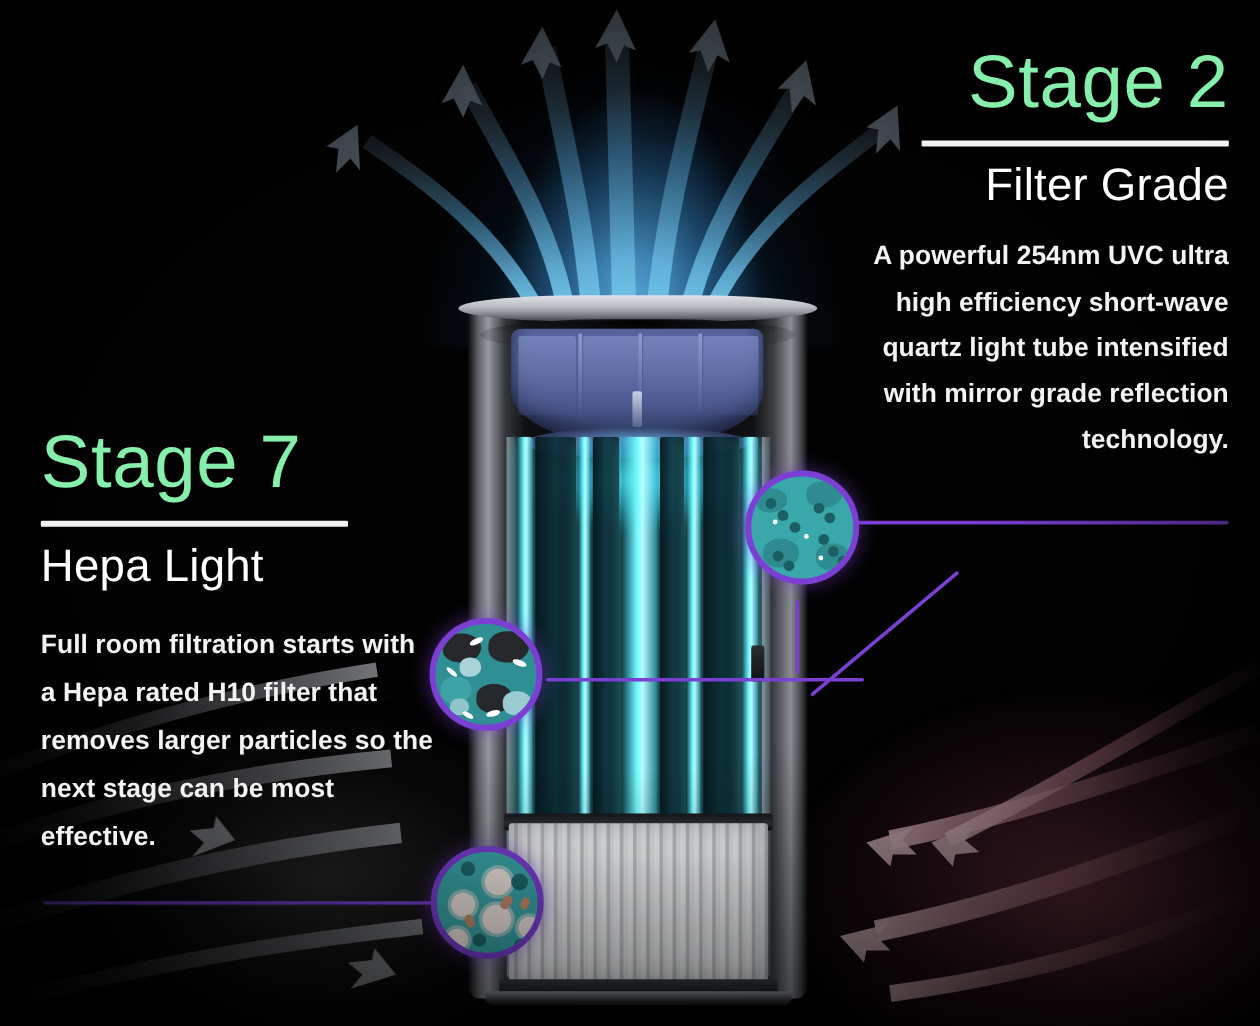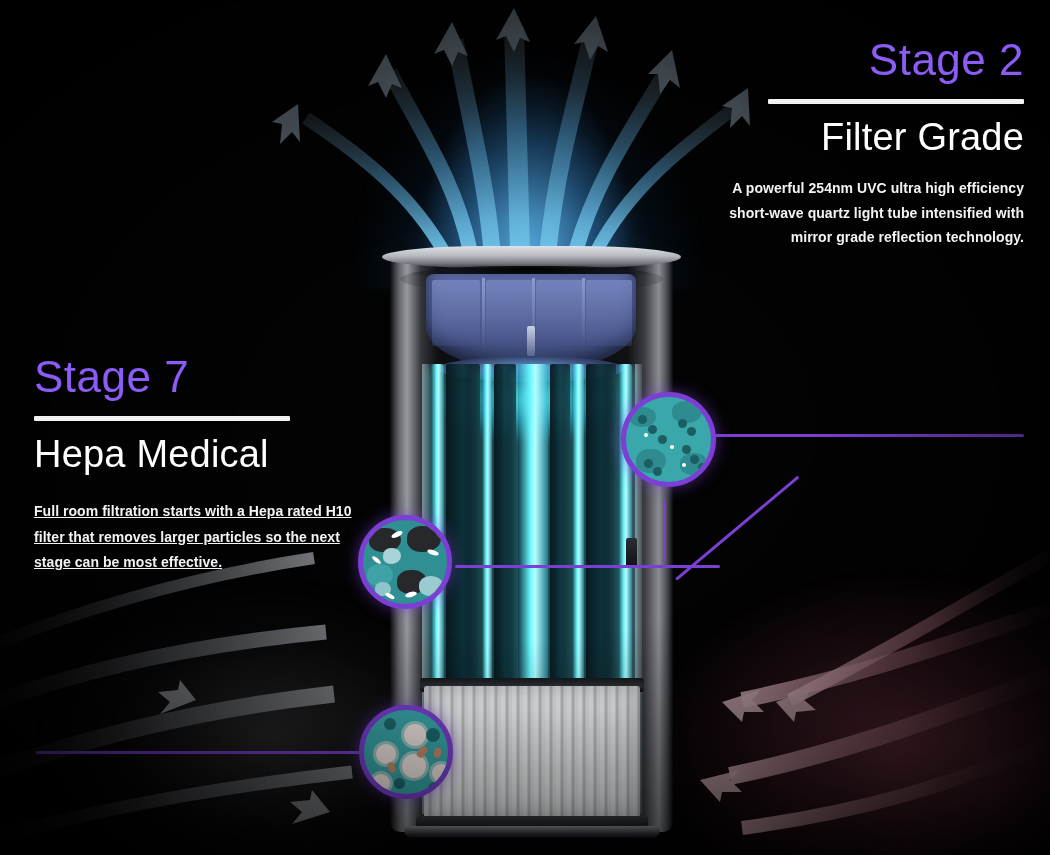--- a/index.html
+++ b/index.html
@@ -43,38 +43,38 @@
     position:absolute; inset:0;
     background:radial-gradient(ellipse 760px 560px at 525px 430px, rgba(0,0,0,0) 38%, rgba(0,0,0,.55) 78%, rgba(0,0,0,.92) 100%);
   }
 
   
   .panel { position:absolute; }
   .panel-s2 { right:26px; top:38px; width:330px; text-align:right; }
   .panel-s1 { left:34px; top:355px; width:330px; text-align:left; }
 
   .stage-title {
-    font-size:44px; font-weight:400; color:#8b5cf6;
+    font-size:62px; font-weight:400; color:#86efac;
     letter-spacing:.5px; line-height:1.0;
     font-family:"Liberation Sans", sans-serif;
   }
   .rule { height:5px; background:#f2f2f2; border-radius:1px; margin:17px 0 10px; }
   .panel-s2 .rule { width:256px; margin-left:auto; }
   .panel-s1 .rule { width:256px; }
 
   .stage-sub {
     font-size:38px; font-weight:400; color:#fff;
     line-height:1.22; letter-spacing:.2px;
   }
   .stage-body {
     margin-top:16px;
-    font-size:14px; font-weight:600; color:#f3f3f3;
+    font-size:22px; font-weight:600; color:#f3f3f3;
     line-height:1.74; letter-spacing:.05px;
   }
-  .panel-s1 .stage-body { margin-top:22px; line-height:1.82;text-decoration:underline; }
+  .panel-s1 .stage-body { margin-top:22px; line-height:1.82; }
 
   
   .device { position:absolute; left:390px; top:246px; width:283px; height:589px; }
 
   .dev-outer {
     position:absolute; left:0; top:6px; width:283px; height:580px;
     background:linear-gradient(90deg,
       rgba(10,10,12,1) 0%, rgba(96,99,104,1) 3%, rgba(150,153,158,1) 6%,
       rgba(52,54,58,1) 11%, rgba(14,15,17,1) 17%,
       rgba(8,9,10,1) 50%,
@@ -374,17 +374,17 @@
     <div class="rule"></div>
     <div class="stage-sub">
       <div>Filter Grade</div>
     </div>
     <div class="stage-body">A powerful 254nm UVC ultra high efficiency short-wave quartz light tube intensified with mirror grade reflection technology.</div>
   </div>
 
   <div class="panel panel-s1">
     <div class="stage-title">Stage 7</div>
     <div class="rule"></div>
-    <div class="stage-sub">Hepa Medical</div>
+    <div class="stage-sub">Hepa Light</div>
     <div class="stage-body">Full room filtration starts with a Hepa rated H10 filter that removes larger particles so the next stage can be most effective.</div>
   </div>
 
 </div>
 
 </body></html>

